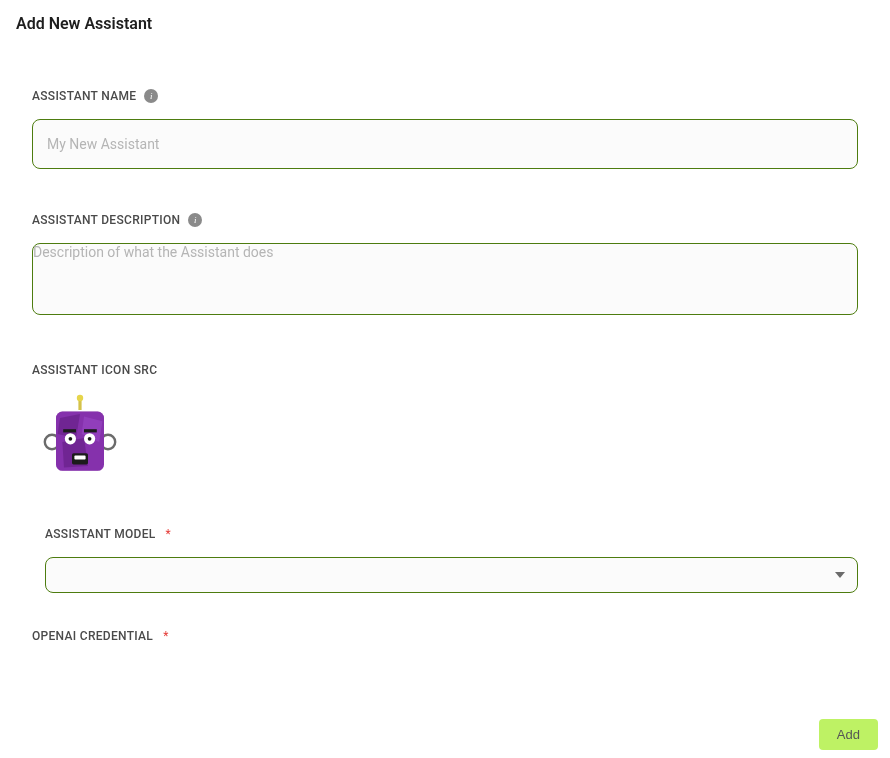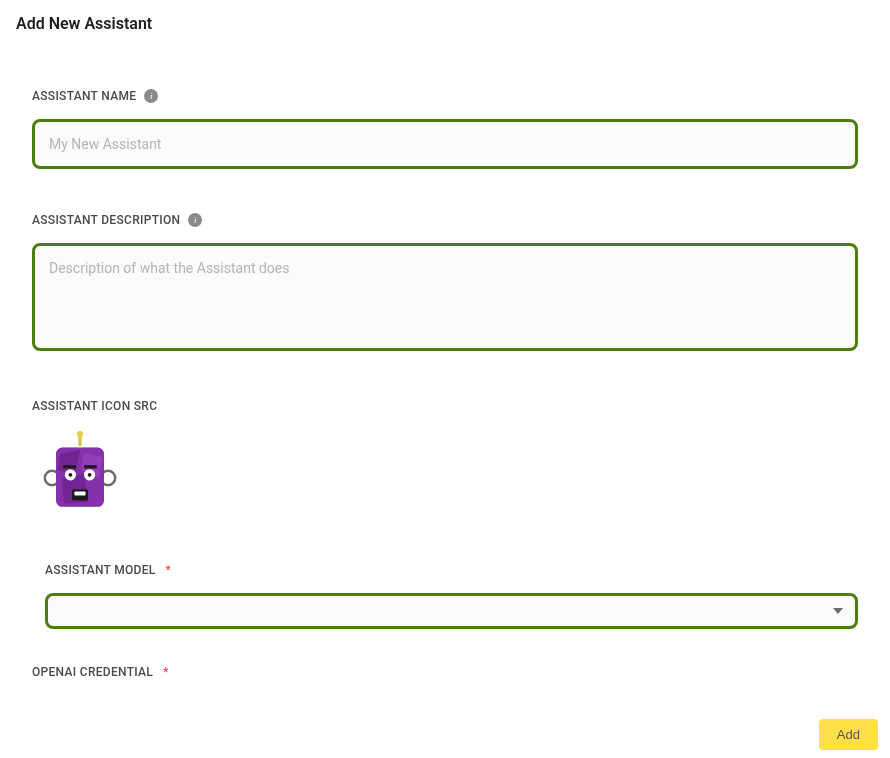--- a/index.html
+++ b/index.html
@@ -55,35 +55,35 @@
       font-style: italic;
       font-size: 9px;
       display: inline-flex;
       align-items: center;
       justify-content: center;
       cursor: default;
       user-select: none;
     }
     .text-input, .textarea, .select {
       width: 100%;
-      border: 3px solid #4d7c0f;
+      border: 1px solid #4d7c0f;
       background: #fbfbfb;
       border-radius: 8px;
       font-size: 14px;
       color: #222;
       font-family: inherit;
       outline: none;
     }
     .text-input {
       height: 50px;
       padding: 0 14px;
     }
     .textarea {
-      height: 108px;
-      padding: 14px;
+      height: 72px;
+      padding: 0;
       resize: none;
     }
     .text-input::placeholder,
     .textarea::placeholder { color: #b5b5b5; }
     .select {
       height: 36px;
       position: relative;
       display: flex;
       align-items: center;
       padding: 0 12px;
@@ -112,21 +112,21 @@
       right: 0;
       height: 48px;
       display: flex;
       justify-content: flex-end;
       align-items: center;
       padding: 0 12px;
       background: #ffffff;
     }
     .add-button {
       border: none;
-      background: #fde047;
+      background: #bef264;
       color: #565656;
       font-size: 13px;
       font-weight: 500;
       border-radius: 4px;
       padding: 8px 18px;
       cursor: pointer;
     }
     .wrap { position: relative; width: 890px; height: 758px; }
   </style>
 </head>

